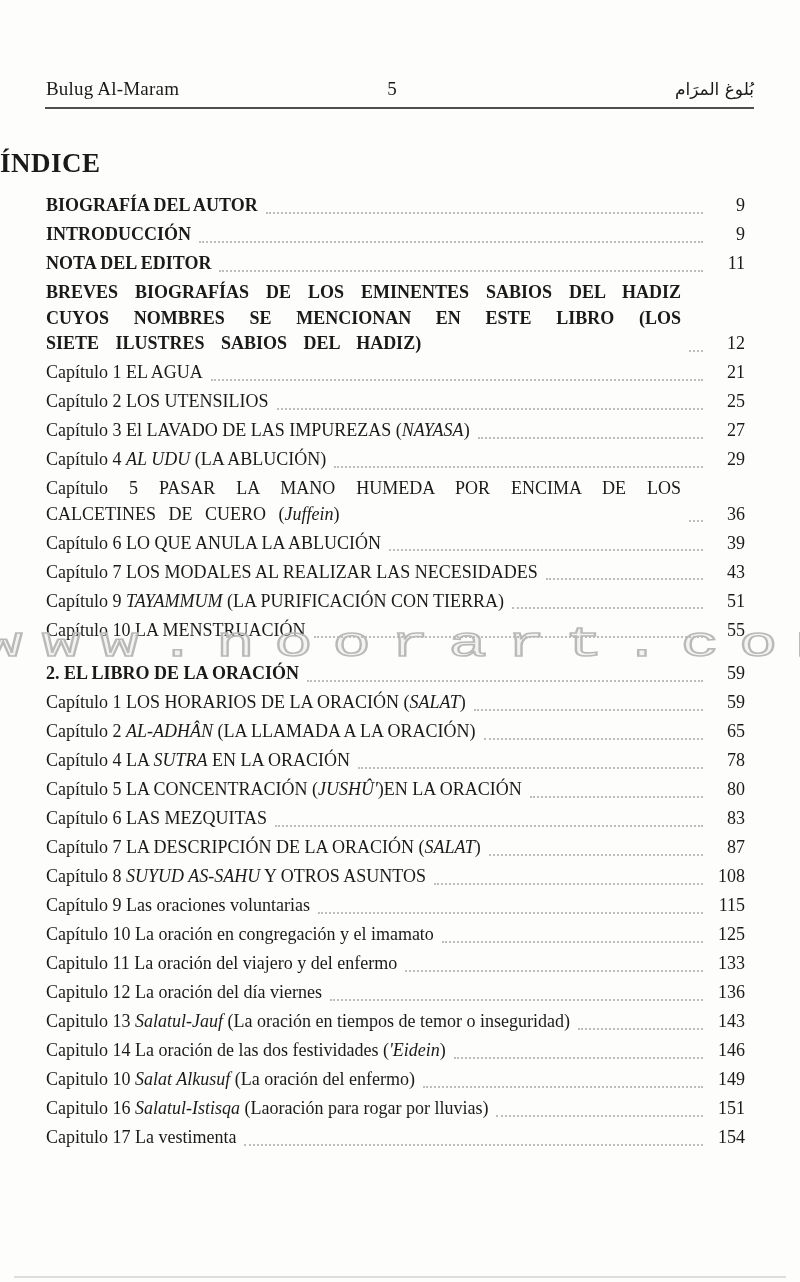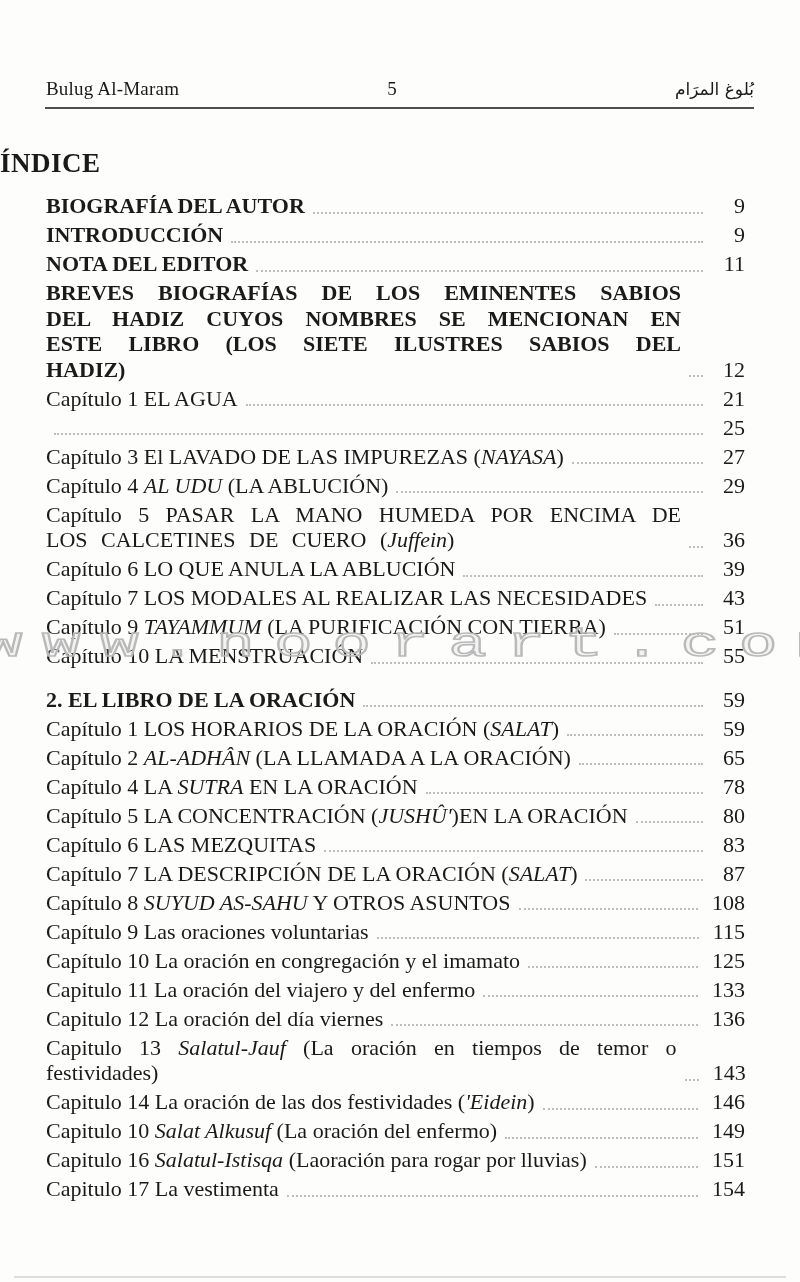--- a/index.html
+++ b/index.html
@@ -30,21 +30,21 @@
   
   .doc-title {
     position: absolute; top: 148px; left: 0; right: 12px;
     text-align: left;
     font-size: 27px; font-weight: bold; letter-spacing: 0.5px;
   }
 
   
   .toc {
     position: absolute; top: 193px; left: 46px; width: 699px;
-    font-size: 22px;
+    font-size: 18px;
   }
   .entry {
     display: flex; align-items: flex-end;
     margin-bottom: 3.5px;
   }
   .entry-title {
     text-align: justify; text-align-last: left;
     line-height: 25.5px;
   }
   .entry.bold .entry-title { font-weight: bold; }
@@ -112,20 +112,21 @@
         <span class="entry-title"><span>BREVES BIOGRAFÍAS DE LOS EMINENTES SABIOS DEL HADIZ CUYOS NOMBRES SE MENCIONAN EN ESTE LIBRO (LOS SIETE ILUSTRES SABIOS DEL HADIZ)</span></span>
         <span class="leader"></span>
         <span class="pnum">12</span>
       </div>
       <div class="entry">
         <span class="entry-title"><span>Capítulo 1 EL AGUA</span></span>
         <span class="leader"></span>
         <span class="pnum">21</span>
       </div>
       <div class="entry">
+        <span class="entry-title"><span>Capítulo 2 LOS UTENSILIOS</span></span>
         <span class="leader"></span>
         <span class="pnum">25</span>
       </div>
       <div class="entry">
         <span class="entry-title"><span>Capítulo 3 El LAVADO DE LAS IMPUREZAS (</span><span class="it">NAYASA</span><span>)</span></span>
         <span class="leader"></span>
         <span class="pnum">27</span>
       </div>
       <div class="entry">
         <span class="entry-title"><span>Capítulo 4 </span><span class="it">AL UDU</span><span> (LA ABLUCIÓN)</span></span>
@@ -211,21 +212,21 @@
         <span class="entry-title"><span>Capitulo 11 La oración del viajero y del enfermo</span></span>
         <span class="leader"></span>
         <span class="pnum">133</span>
       </div>
       <div class="entry">
         <span class="entry-title"><span>Capitulo 12 La oración del día viernes</span></span>
         <span class="leader"></span>
         <span class="pnum">136</span>
       </div>
       <div class="entry">
-        <span class="entry-title"><span>Capitulo 13 </span><span class="it">Salatul-Jauf</span><span> (La oración en tiempos de temor o festividades)</span></span>
+        <span class="entry-title"><span>Capitulo 13 </span><span class="it">Salatul-Jauf</span><span> (La oración en tiempos de temor o inseguridad)</span></span>
         <span class="leader"></span>
         <span class="pnum">143</span>
       </div>
       <div class="entry">
         <span class="entry-title"><span>Capitulo 14 La oración de las dos festividades (</span><span class="it">'Eidein</span><span>)</span></span>
         <span class="leader"></span>
         <span class="pnum">146</span>
       </div>
       <div class="entry">
         <span class="entry-title"><span>Capitulo 10 </span><span class="it">Salat Alkusuf</span><span> (La oración del enfermo)</span></span>

